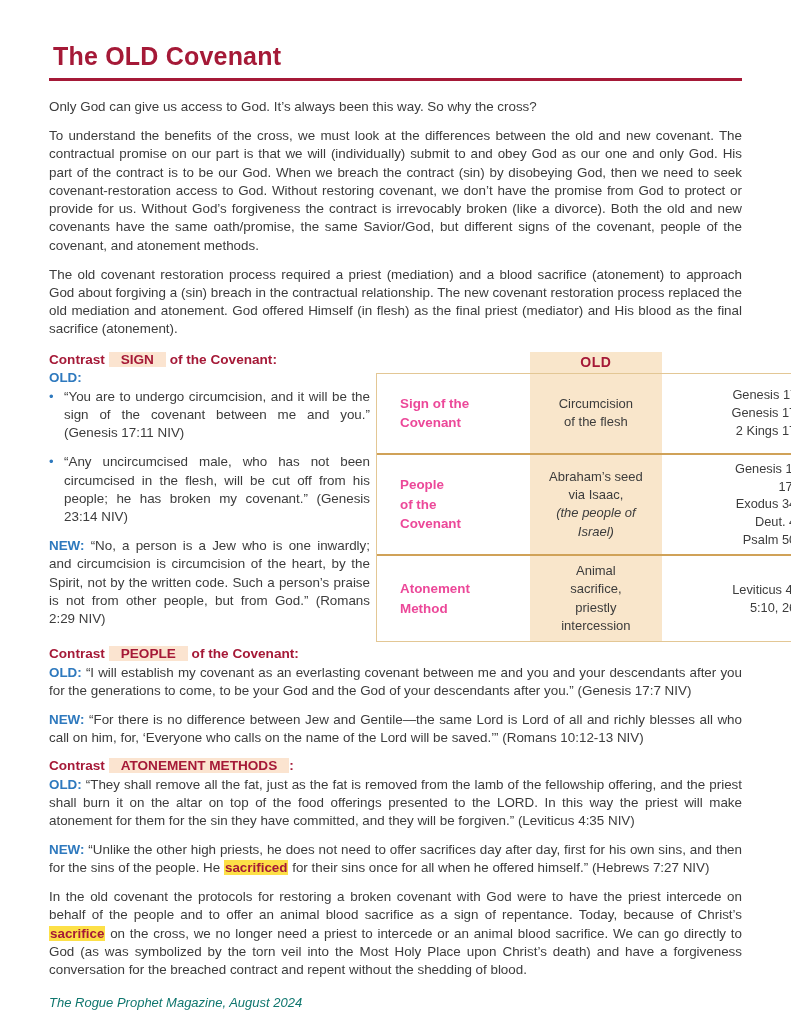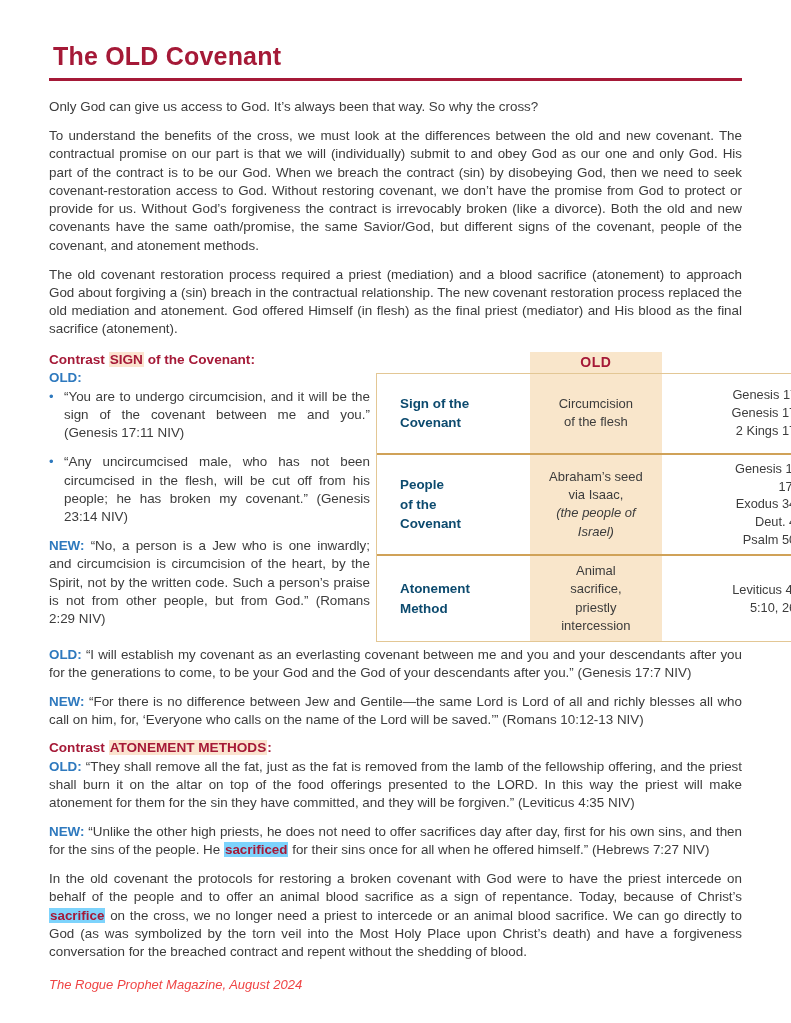--- a/index.html
+++ b/index.html
@@ -28,24 +28,24 @@
     text-align: justify;
   }
   p.tight { margin-bottom: 10px; }
 
   .sect-head {
     font-size: 13.6px;
     font-weight: bold;
     color: #A51937;
     margin: 2px 0 3px 0;
   }
-  .hl { background: #FBE4D0; padding: 0 1px; }
+  .hl { background: #FBE4D0; padding: 0 12px; }
 
   .blue-label { color: #2E79BE; font-weight: bold; }
-  .red-word { color: #A51937; font-weight: bold; background: #7dd3fc; padding: 0 1px; }
+  .red-word { color: #A51937; font-weight: bold; background: #fde047; padding: 0 1px; }
 
   
   .twocol { display: flex; gap: 6px; margin-bottom: 4px; }
   .leftcol { width: 321px; flex: 0 0 auto; }
   .leftcol .old-label { font-size: 13.4px; font-weight: bold; color: #2E79BE; margin-bottom: 3px; }
 
   .bullet-item { display: flex; margin: 0 0 11px 0; }
   .bullet-dot { color: #2E79BE; width: 15px; flex: 0 0 auto; font-size: 13px; line-height: 1.36; }
   .bullet-text { flex: 1; font-size: 13.4px; line-height: 1.36; text-align: justify; }
 
@@ -65,43 +65,43 @@
   .ctable .tbody { position: relative; border: 1.5px solid #E3C795; }
   .ctable .trow {
     display: grid; grid-template-columns: 34.8% 29.9% 35.3%;
     align-items: center;
   }
   .ctable .trow + .trow { border-top: 2px solid #D0A258; }
   .r0 { min-height: 79px; }
   .r1 { min-height: 98px; }
   .r2 { min-height: 85px; }
   .ctable .lcell {
-    padding-left: 23px; color: #0c4a6e; font-weight: bold;
+    padding-left: 23px; color: #ec4899; font-weight: bold;
     font-size: 13.4px; line-height: 1.45; white-space: pre-line;
   }
   .ctable .mcell { text-align: center; line-height: 1.4; white-space: pre-line; padding: 5px 2px; }
   .ctable .mcell .it { font-style: italic; display: block; white-space: pre-line; }
   .ctable .rcell { text-align: right; line-height: 1.4; white-space: pre-line; padding: 5px 3px; font-size: 12.8px; }
 
   .footer {
     margin-top: 16px;
-    color: #ef4444;
+    color: #0f766e;
     font-style: italic;
     font-size: 13px;
   }
 </style>
 </head>
 <body>
 
 <div class="page">
 
   <h1 class="title">The OLD Covenant</h1>
   <div class="rule"></div>
 
-  <p class="body">Only God can give us access to God. It’s always been that way.  So why the cross?</p>
+  <p class="body">Only God can give us access to God. It’s always been this way.  So why the cross?</p>
   <p class="body">To understand the benefits of the cross, we must look at the differences between the old and new covenant. The contractual promise on our part is that we will (individually) submit to and obey God as our one and only God. His part of the contract is to be our God. When we breach the contract (sin) by disobeying God, then we need to seek covenant-restoration access to God. Without restoring covenant, we don’t have the promise from God to protect or provide for us. Without God’s forgiveness the contract is irrevocably broken (like a divorce). Both the old and new covenants have the same oath/promise, the same Savior/God, but different signs of the covenant, people of the covenant, and atonement methods.</p>
   <p class="body">The old covenant restoration process required a priest (mediation) and a blood sacrifice (atonement) to approach God about forgiving a (sin) breach in the contractual relationship. The new covenant restoration process replaced the old mediation and atonement. God offered Himself (in flesh) as the final priest (mediator) and His blood as the final sacrifice (atonement).</p>
 
   <div class="twocol">
 
     <div class="leftcol">
       <div class="sect-head"><span>Contrast </span><span class="hl">SIGN</span><span> of the Covenant:</span></div>
       <div class="old-label">OLD:</div>
 
       <div class="bullet-item">
@@ -156,20 +156,21 @@
 intercession</span><span class="it"></span></div>
             <div class="rcell">Leviticus 4:35,
 5:10, 26:25</div>
           </div>
         </div>
       </div>
     </div>
 
   </div>
 
+  <div class="sect-head"><span>Contrast </span><span class="hl">PEOPLE</span><span> of the Covenant:</span></div>
   <p class="body tight"><span class="blue-label">OLD:</span> <span>“I will establish my covenant as an everlasting covenant between me and you and your descendants after you for the generations to come, to be your God and the God of your descendants after you.” (Genesis 17:7 NIV)</span></p>
   <p class="body"><span class="blue-label">NEW:</span> <span>“For there is no difference between Jew and Gentile—the same Lord is Lord of all and richly blesses all who call on him, for, ‘Everyone who calls on the name of the Lord will be saved.’” (Romans 10:12-13 NIV)</span></p>
 
   <div class="sect-head"><span>Contrast </span><span class="hl">ATONEMENT METHODS</span><span>:</span></div>
   <p class="body tight"><span class="blue-label">OLD:</span> <span>“They shall remove all the fat, just as the fat is removed from the lamb of the fellowship offering, and the priest shall burn it on the altar on top of the food offerings presented to the LORD. In this way the priest will make atonement for them for the sin they have committed, and they will be forgiven.” (Leviticus 4:35 NIV)</span></p>
   <p class="body"><span class="blue-label">NEW:</span> <span>“Unlike the other high priests, he does not need to offer sacrifices day after day, first for his own sins, and then for the sins of the people. He </span><span class="red-word">sacrificed</span><span> for their sins once for all when he offered himself.” (Hebrews 7:27 NIV)</span></p>
 
   <p class="body"><span>In the old covenant the protocols for restoring a broken covenant with God were to have the priest intercede on behalf of the people and to offer an animal blood sacrifice as a sign of repentance. Today, because of Christ’s </span><span class="red-word">sacrifice</span><span> on the cross, we no longer need a priest to intercede or an animal blood sacrifice. We can go directly to God (as was symbolized by the torn veil into the Most Holy Place upon Christ’s death) and have a forgiveness conversation for the breached contract and repent without the shedding of blood.</span></p>
 
   <div class="footer">The Rogue Prophet Magazine, August 2024</div>

